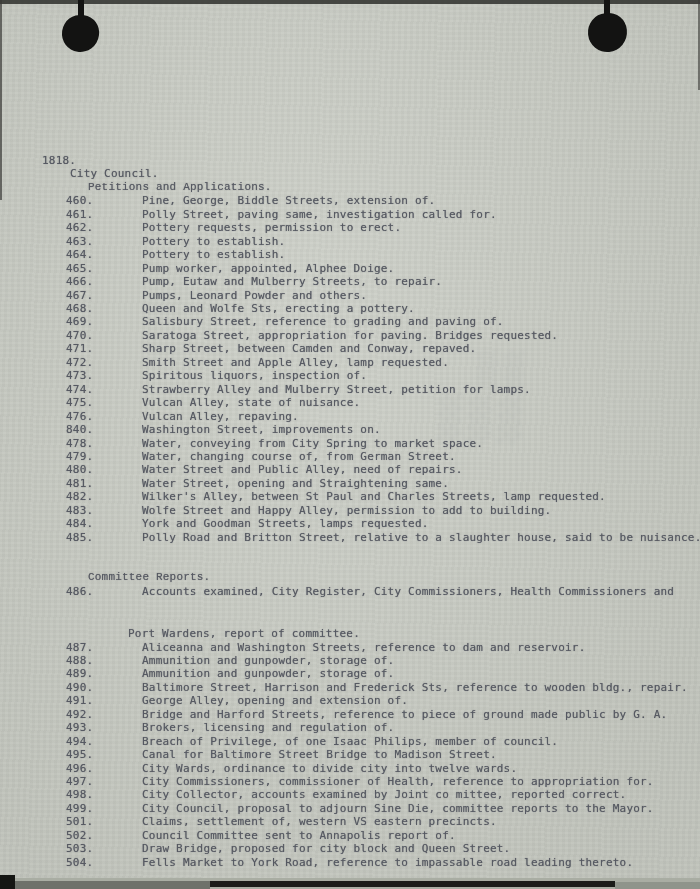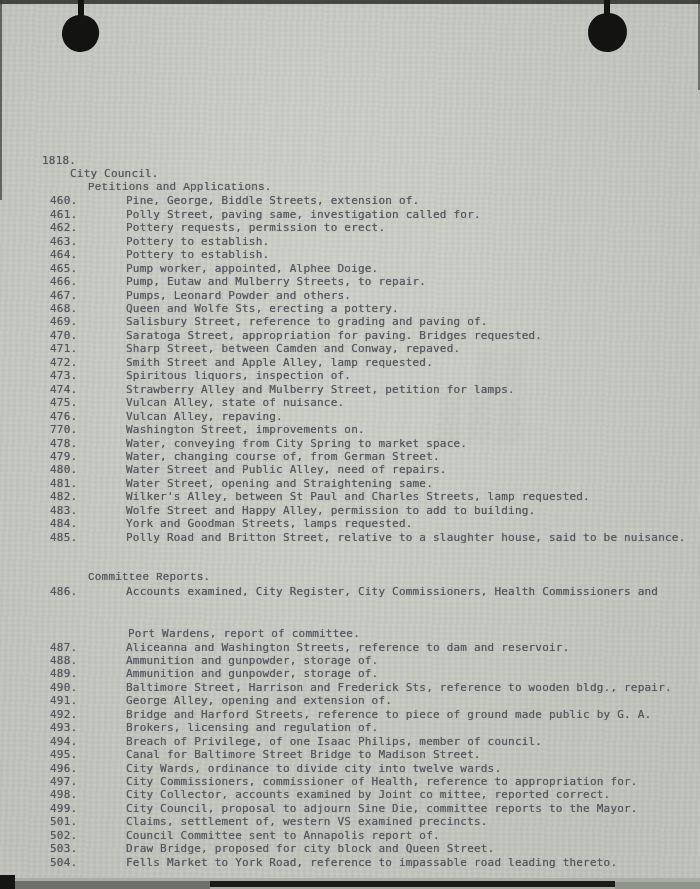--- a/index.html
+++ b/index.html
@@ -50,21 +50,21 @@
     text-shadow: 0 0 0.9px rgba(86,89,98,0.75);
     letter-spacing:0.2px;
     filter: blur(0.22px);
     white-space:nowrap;
   }
   .year    { margin-left:42px; }
   .doctitle{ margin-left:70px; }
   .heading { margin-left:88px;font-family:Liberation Mono, monospace; }
   .section-gap { margin-top:27px; }
   .row { display:flex; }
-  .row .num  { flex:0 0 76px; margin-left:50px; }
+  .row .num  { flex:0 0 76px; margin-left:66px; }
   .row .desc { flex:1 1 auto; }
   .cont { margin-left:128px;margin-top:29px; }
 </style>
 </head>
 <body>
 
 <div class="scan">
   <div class="edge-top"></div>
   <div class="edge-left"></div>
   <div class="edge-right"></div>
@@ -144,21 +144,21 @@
   </div>
         <div class="row">
     <span class="num">475.</span>
     <span class="desc">Vulcan Alley, state of nuisance.</span>
   </div>
         <div class="row">
     <span class="num">476.</span>
     <span class="desc">Vulcan Alley, repaving.</span>
   </div>
         <div class="row">
-    <span class="num">770.</span>
+    <span class="num">840.</span>
     <span class="desc">Washington Street, improvements on.</span>
   </div>
         <div class="row">
     <span class="num">478.</span>
     <span class="desc">Water, conveying from City Spring to market space.</span>
   </div>
         <div class="row">
     <span class="num">479.</span>
     <span class="desc">Water, changing course of, from German Street.</span>
   </div>
@@ -239,21 +239,21 @@
         <div class="row">
     <span class="num">498.</span>
     <span class="desc">City Collector, accounts examined by Joint co mittee, reported correct.</span>
   </div>
         <div class="row">
     <span class="num">499.</span>
     <span class="desc">City Council, proposal to adjourn Sine Die, committee reports to the Mayor.</span>
   </div>
         <div class="row">
     <span class="num">501.</span>
-    <span class="desc">Claims, settlement of, western VS examined precincts.</span>
+    <span class="desc">Claims, settlement of, western VS eastern precincts.</span>
   </div>
         <div class="row">
     <span class="num">502.</span>
     <span class="desc">Council Committee sent to Annapolis report of.</span>
   </div>
         <div class="row">
     <span class="num">503.</span>
     <span class="desc">Draw Bridge, proposed for city block and Queen Street.</span>
   </div>
         <div class="row">

